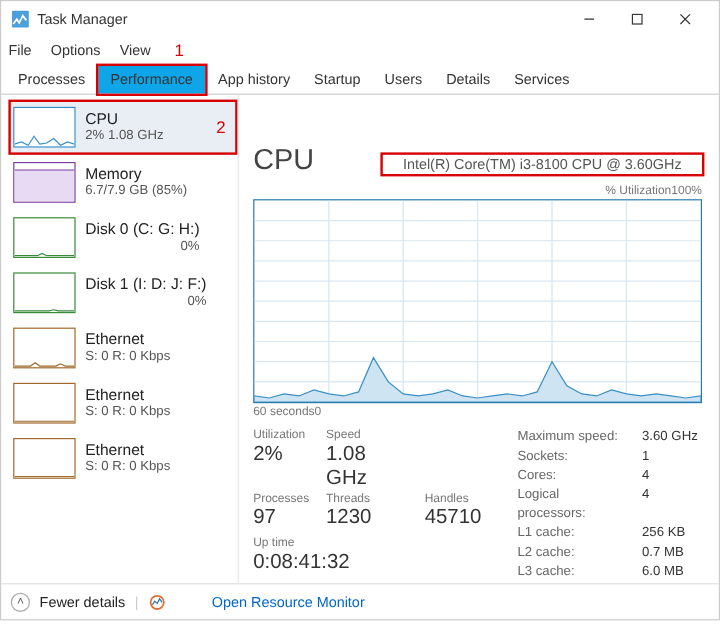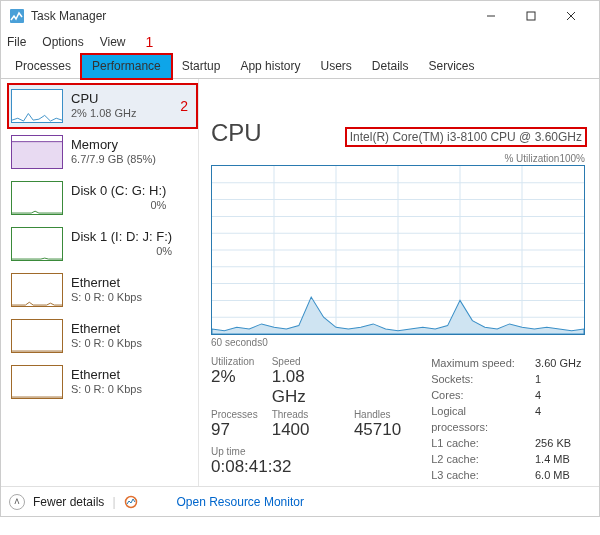--- a/index.html
+++ b/index.html
@@ -22,21 +22,21 @@
   .side-item.selected { background: #e9eef5; outline: 2px solid #d80000; outline-offset: -2px; }
   .thumb { width: 52px; height: 34px; border: 1px solid #999; background: #fff; position: relative; overflow: hidden; }
   .thumb .spark { position: absolute; bottom: 0; left: 0; width: 100%; height: 100%; }
   .side-labels { display: flex; flex-direction: column; line-height: 1.25; }
   .side-name { font-size: 13px; color: #222; }
   .side-sub { font-size: 11px; color: #555; text-align: right; }
   .anno-2 { color: #d80000; font-size: 14px; margin-left: auto; margin-right: 6px; }
   .main { flex: 1; padding: 10px 14px 8px 12px; display: flex; flex-direction: column; }
   .main-header { display: flex; align-items: baseline; gap: 12px; }
   .main-title { font-size: 24px; color: #444; }
-  .cpu-name { font-size: 12px; color: #555; outline: 2px solid #d80000; padding: 1px 3px; margin-left: auto; margin-top: 40px; }
+  .cpu-name { font-size: 12px; color: #555; outline: 2px solid #d80000; padding: 1px 17px; margin-left: auto; margin-top: 40px; }
   .graph-labels { display: flex; justify-content: flex-end; font-size: 10px; color: #777; margin-top: 6px; }
   .graph { width: 100%; height: 170px; border: 1px solid #2a7ab0; background: #fff; position: relative; margin-top: 1px; }
   .graph .grid line { stroke: #d7e6f1; stroke-width: 1; }
   .graph .area { fill: #cfe4f2; stroke: #3a8fc7; stroke-width: 1; }
   .axis-row { display: flex; justify-content: flex-start; font-size: 10px; color: #777; margin-top: 2px; }
   .stats { display: flex; gap: 30px; margin-top: 8px; }
   .stats-left { display: grid; grid-template-columns: auto auto auto; column-gap: 14px; row-gap: 2px; }
   .stat-box .lab { font-size: 10px; color: #777; }
   .stat-box .val { font-size: 17px; color: #333; }
   .uptime-lab { font-size: 10px; color: #777; margin-top: 6px; }
@@ -83,22 +83,22 @@
   <div class="menubar">
     <span class="menu">File</span>
     <span class="menu">Options</span>
     <span class="menu">View</span>
     <span class="anno-1">1</span>
   </div>
 
   <div class="tabs">
     <div class="tab">Processes</div>
     <div class="tab active">Performance</div>
+    <div class="tab">App history</div>
     <div class="tab">Startup</div>
-    <div class="tab">App history</div>
     <div class="tab">Users</div>
     <div class="tab">Details</div>
     <div class="tab">Services</div>
   </div>
 
   <div class="content">
 
     <div class="sidebar">
       <div class="side-item selected">
         <div class="thumb" style="border-color:#3a8fc7">
@@ -236,21 +236,21 @@
                 <div class="lab">Speed</div>
                 <div class="val">1.08 GHz</div>
               </div>
             <div class="stat-box"></div>
             <div class="stat-box">
                 <div class="lab">Processes</div>
                 <div class="val">97</div>
               </div>
             <div class="stat-box">
                 <div class="lab">Threads</div>
-                <div class="val">1400</div>
+                <div class="val">1230</div>
               </div>
             <div class="stat-box">
                 <div class="lab">Handles</div>
                 <div class="val">45710</div>
               </div>
           </div>
           <div class="uptime-lab">Up time</div>
           <div class="uptime-val">0:08:41:32</div>
         </div>
 
@@ -270,21 +270,21 @@
           <div class="row">
               <span class="k">Logical processors:</span>
               <span class="v">4</span>
             </div>
           <div class="row">
               <span class="k">L1 cache:</span>
               <span class="v">256 KB</span>
             </div>
           <div class="row">
               <span class="k">L2 cache:</span>
-              <span class="v">1.4 MB</span>
+              <span class="v">0.7 MB</span>
             </div>
           <div class="row">
               <span class="k">L3 cache:</span>
               <span class="v">6.0 MB</span>
             </div>
         </div>
       </div>
     </div>
   </div>
 

